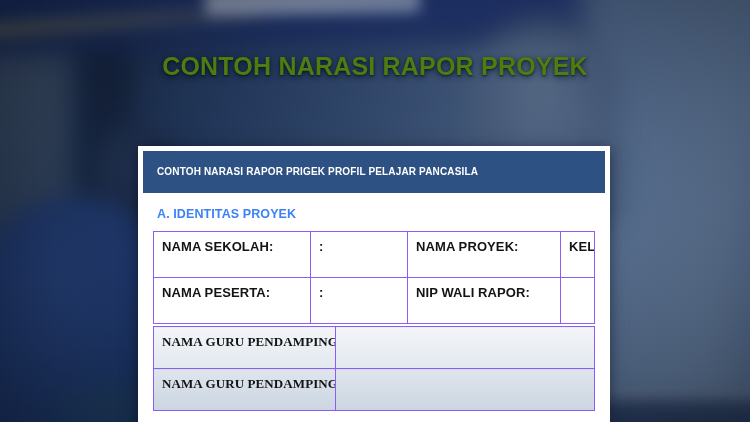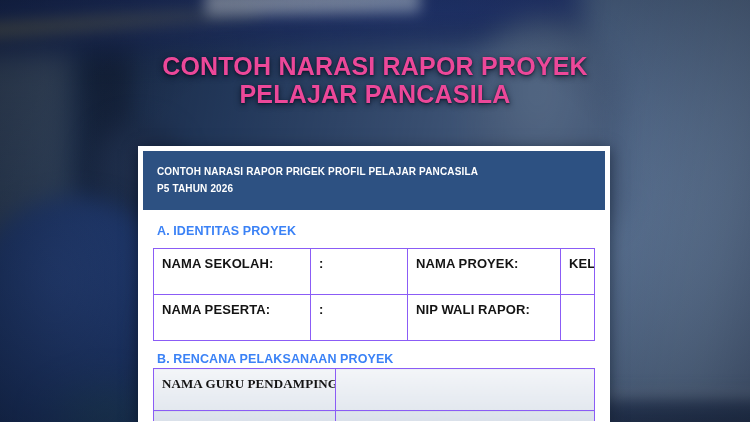--- a/index.html
+++ b/index.html
@@ -187,21 +187,21 @@
     background: radial-gradient(ellipse at 50% 45%, rgba(0,0,0,0) 45%, rgba(4,10,22,.42) 100%);
   }
 
   
   .headline {
     position: absolute;
     left: 0;
     top: 52px;
     width: 750px;
     text-align: center;
-    color: #ec4899;
+    color: #4d7c0f;
     font-family: "Liberation Sans", sans-serif;
     font-weight: bold;
     font-size: 25px;
     line-height: 28px;
     letter-spacing: .2px;
     text-shadow: 0 2px 6px rgba(5,14,30,.75), 0 1px 2px rgba(5,14,30,.6);
   }
   .headline div { white-space: nowrap; }
 
   
@@ -300,29 +300,27 @@
     <div class="bg-person3"></div>
     <div class="bg-deskedge"></div>
     <div class="bg-desk"></div>
     <div class="bg-teal"></div>
     <div class="bg-tint"></div>
     <div class="bg-vignette"></div>
   </div>
 
   <div class="headline">
     <div>CONTOH NARASI RAPOR PROYEK</div>
-    <div>PELAJAR PANCASILA</div>
   </div>
 
   <div class="doc-card">
     <div class="doc-inner">
 
       <div class="doc-header">
         <div>CONTOH NARASI RAPOR PRIGEK PROFIL PELAJAR PANCASILA</div>
-        <div>P5 TAHUN 2026</div>
       </div>
 
       <div class="doc-body">
 
         <div class="section-title">A. IDENTITAS PROYEK</div>
 
         <table class="grid tbl-a">
           <tbody>
             <tr>
               <td class="c1">NAMA SEKOLAH:</td>
@@ -332,21 +330,20 @@
             </tr>
             <tr>
               <td class="c1">NAMA PESERTA:</td>
               <td class="c2">:</td>
               <td class="c3">NIP WALI RAPOR:</td>
               <td class="c4"></td>
             </tr>
           </tbody>
         </table>
 
-        <div class="section-title b">B. RENCANA PELAKSANAAN PROYEK</div>
 
         <table class="grid tbl-b">
           <tbody>
             <tr class="r1">
               <td class="lbl">NAMA GURU PENDAMPING</td>
               <td></td>
             </tr>
             <tr class="r2">
               <td class="lbl">NAMA GURU PENDAMPING</td>
               <td></td>

